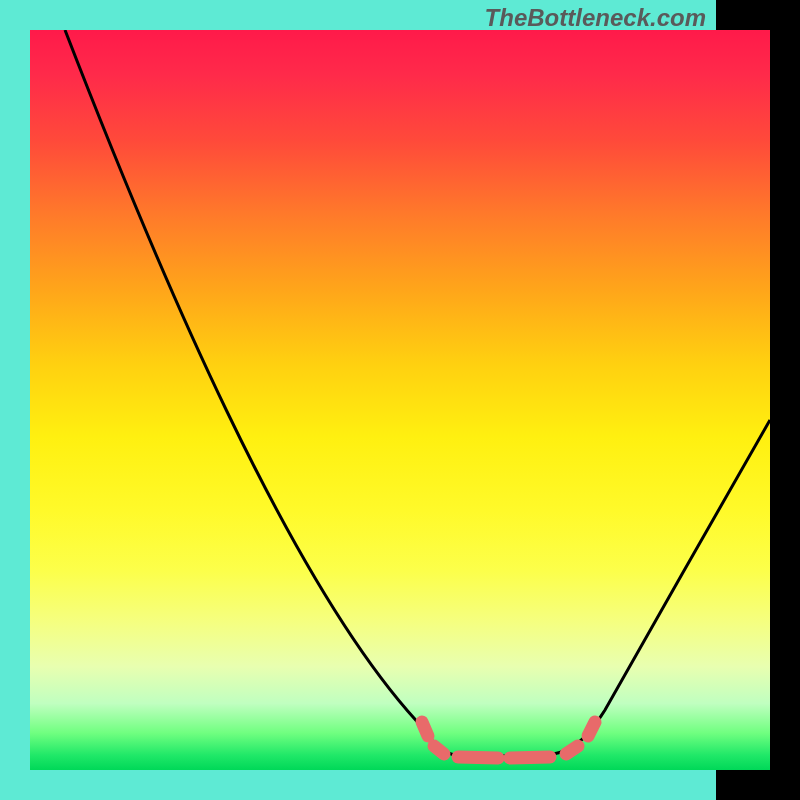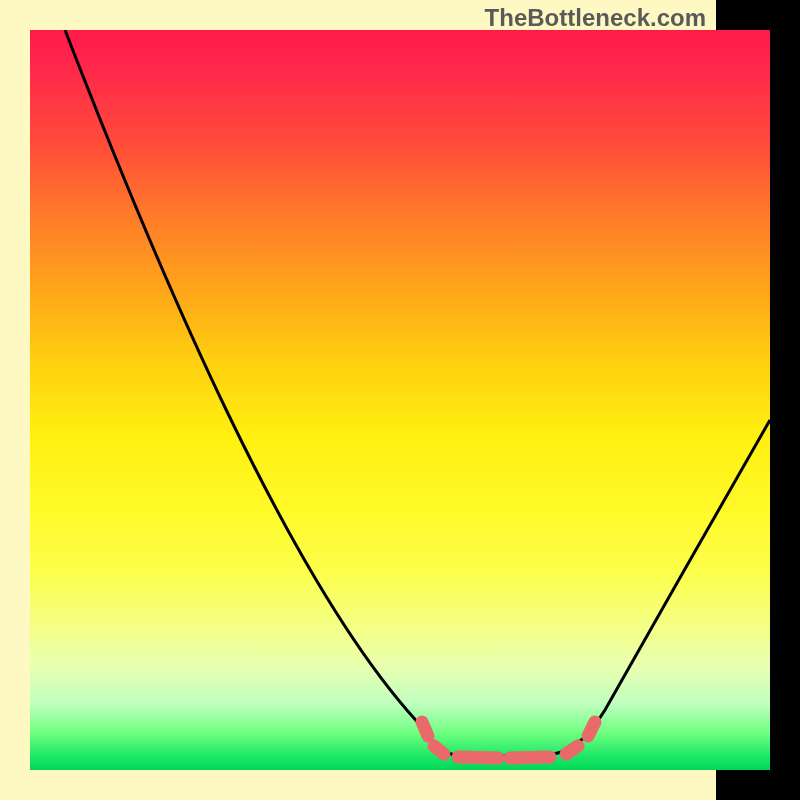--- a/index.html
+++ b/index.html
@@ -1,17 +1,17 @@
 <!DOCTYPE html>
 <html><head>
 <meta charset="utf-8">
 <style>
   * { margin: 0; padding: 0; box-sizing: border-box; }
   html, body { width: 800px; height: 800px; background: #000; overflow: hidden; }
-  .container { position: relative; width: 716px; height: 800px; background: #fef9c3; }
+  .container { position: relative; width: 716px; height: 800px; background: #5eead4; font-style: italic; }
   .watermark {
     position: absolute;
     top: 4px;
     right: 10px;
     font-family: Arial, sans-serif;
     font-size: 24px;
     font-weight: bold;
     color: #5a5a5a;
     z-index: 10;
   }

